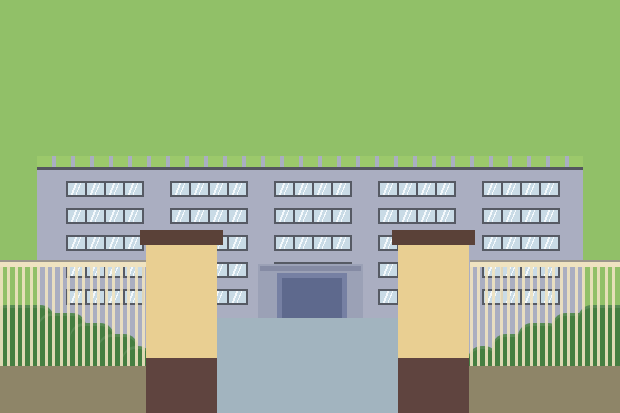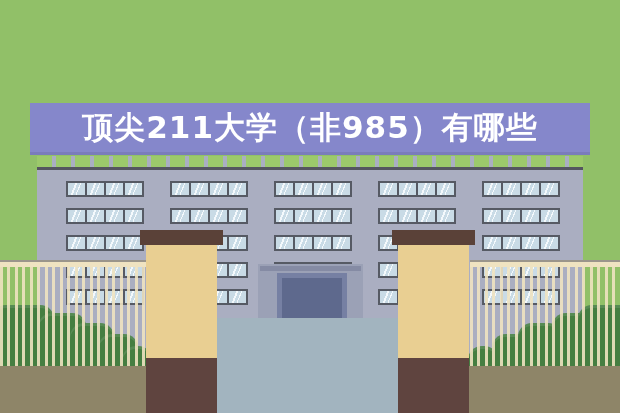--- a/index.html
+++ b/index.html
@@ -77,23 +77,20 @@
 
   .pillar-cap  { position:absolute; top:230px; width:83px; height:15px; background:var(--c-pillar_cap,#5A4138); }
   .pillar-body { position:absolute; top:245px; width:71px; height:113px; background:var(--c-pillar_body,#E9CF92); }
   .pillar-base { position:absolute; top:358px; width:71px; height:55px; background:var(--c-pillar_base,#5F443F); }
 </style>
 </head>
 <body>
 
 <div id="stage">
 
-  <div id="banner" class="abs">
-    <div id="banner-text">顶尖211大学（非985）有哪些</div>
-  </div>
 
   <div id="building" class="abs">
     <div id="roof-hedge" class="abs"></div>
     <div id="roof-line" class="abs"></div>
     <div id="windows-layer">
         <div class="win-group" style="left: 29px; top: 25px;">
           <div class="pane"></div>
           <div class="pane"></div>
           <div class="pane"></div>
           <div class="pane"></div>

